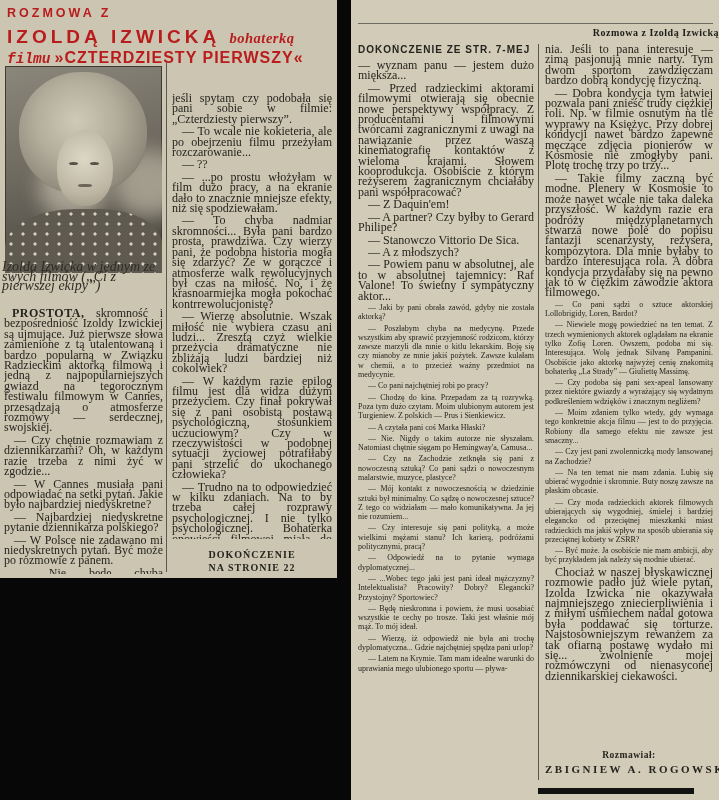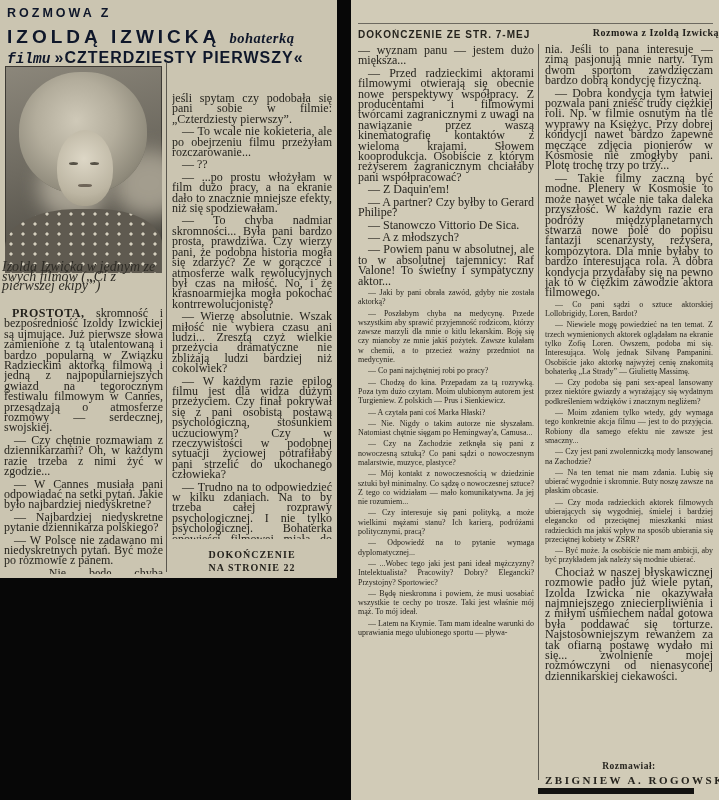--- a/index.html
+++ b/index.html
@@ -3,21 +3,21 @@
 <meta charset="utf-8">
 <style>
   *{margin:0;padding:0;box-sizing:border-box}
   html,body{width:719px;height:800px;overflow:hidden;background:#070707;
     font-family:"Liberation Serif","DejaVu Serif",serif;color:#26241e}
   .paper{position:absolute;overflow:hidden}
   #paper-left{left:0;top:0;width:337px;height:578px;background:#cbc5b1}
   #paper-right{left:351px;top:0;width:368px;height:800px;background:#d1cbb7}
 
   
-  .headline{position:absolute;left:7px;top:6px;width:326px;color:#0f172a}
+  .headline{position:absolute;left:7px;top:6px;width:326px;color:#b91c1c}
   .h1{font-family:"Liberation Sans",sans-serif;font-weight:bold;font-size:12.5px;letter-spacing:3px}
   .h2{margin-top:6px;font-family:"Liberation Sans",sans-serif;font-weight:bold;font-size:19px;letter-spacing:4px;white-space:nowrap}
   .h2 .role{font-family:"Liberation Serif",serif;font-style:italic;font-weight:bold;font-size:14.5px;letter-spacing:.5px}
   .h3{margin-top:1px;white-space:nowrap}
   .h3 .prefix{font-family:Liberation Mono, monospace;font-style:italic;font-weight:bold;font-size:14.5px}
   .h3 .title{font-family:"Liberation Sans",sans-serif;font-weight:bold;font-size:16px;letter-spacing:1px}
 
   
   .photo{position:absolute;left:5px;top:66px;width:157px;height:207px;overflow:hidden;
     background:linear-gradient(165deg,#8c877b 0%,#6e6a60 45%,#45423b 100%);box-shadow:inset 0 0 0 1px #3d3a34}
@@ -39,37 +39,37 @@
   
   .vrule{position:absolute;width:1px;background:#5a574e}
   #rule-left{left:166px;top:62px;height:510px}
   #rule-right{left:187px;top:44px;height:736px}
   #hrule-right{position:absolute;left:7px;top:23px;width:355px;height:1px;background:#6c6960}
 
   .col{position:absolute}
   #col-a{left:4px;top:308px;width:159px;height:266px;overflow:hidden}
   #col-b{left:172px;top:93px;width:160px;height:482px}
   #col-b .flow{height:446px;overflow:hidden}
-  #col-c{left:7px;top:29px;width:176px;height:746px;overflow:hidden}
+  #col-c{left:7px;top:44px;width:176px;height:746px;overflow:hidden}
   #col-d{left:194px;top:44px;width:168px;height:756px}
   #col-d .flow{height:700px;overflow:hidden}
 
   .para{font-size:12px;line-height:10.4px;text-align:justify;text-indent:10px;margin-bottom:2px}
   .small{font-size:8px;line-height:9.3px}
   .noindent{text-indent:0}
   .lead-word{font-weight:bold;letter-spacing:.5px}
 
   .colc-header{font-family:"Liberation Sans",sans-serif;font-weight:bold;font-size:10px;
     letter-spacing:1px;margin-bottom:5px;white-space:nowrap}
   .right-header{position:absolute;left:0;top:27px;width:100%;text-align:right;
     font-weight:bold;font-size:10px;letter-spacing:.5px;color:#1e1d19}
 
   .continuation{margin-top:9px;text-align:center;font-family:Liberation Serif, serif;
     font-weight:bold;font-size:10px;letter-spacing:1px;line-height:13px}
-  .sign{margin-top:17px;text-align:center}
+  .sign{margin-top:6px;text-align:center}
   .sign-label{font-weight:bold;font-size:9.5px;letter-spacing:.5px}
   .sign-name{font-weight:bold;font-size:11px;letter-spacing:2.5px;margin-top:3px;white-space:nowrap}
   #bar-bottom{position:absolute;left:187px;top:788px;width:156px;height:6px;background:#121210}
 </style>
 </head>
 <body>
 
 <div class="paper" id="paper-left">
 
   <div class="headline">
@@ -139,20 +139,21 @@
     <p class="para small">— Co pani najchętniej robi po pracy?</p>
     <p class="para small">— Chodzę do kina. Przepadam za tą rozrywką. Poza tym dużo czytam. Moim ulubionym autorem jest Turgieniew. Z polskich — Prus i Sienkiewicz.</p>
     <p class="para small">— A czytała pani coś Marka Hłaski?</p>
     <p class="para small">— Nie. Nigdy o takim autorze nie słyszałam. Natomiast chętnie sięgam po Hemingway'a, Camusa...</p>
     <p class="para small">— Czy na Zachodzie zetknęła się pani z nowoczesną sztuką? Co pani sądzi o nowoczesnym malarstwie, muzyce, plastyce?</p>
     <p class="para small">— Mój kontakt z nowoczesnością w dziedzinie sztuki był minimalny. Co sądzę o nowoczesnej sztuce? Z tego co widziałam — mało komunikatywna. Ja jej nie rozumiem...</p>
     <p class="para small">— Czy interesuje się pani polityką, a może wielkimi mężami stanu? Ich karierą, podróżami politycznymi, pracą?</p>
     <p class="para small">— Odpowiedź na to pytanie wymaga dyplomatycznej...</p>
     <p class="para small">— ...Wobec tego jaki jest pani ideał mężczyzny? Intelektualista? Pracowity? Dobry? Elegancki? Przystojny? Sportowiec?</p>
     <p class="para small">— Będę nieskromna i powiem, że musi uosabiać wszystkie te cechy po trosze. Taki jest właśnie mój mąż. To mój ideał.</p>
+    <p class="para small">— Wierzę, iż odpowiedź nie była ani trochę dyplomatyczna... Gdzie najchętniej spędza pani urlop?</p>
     <p class="para small">— Latem na Krymie. Tam mam idealne warunki do uprawiania mego ulubionego sportu — pływa-</p>
   </div>
 
   <div class="col" id="col-d">
     <div class="flow">
       <p class="para noindent">nia. Jeśli to pana interesuje — zimą pasjonują mnie narty. Tym dwom sportom zawdzięczam bardzo dobrą kondycję fizyczną.</p>
       <p class="para">— Dobra kondycja tym łatwiej pozwala pani znieść trudy ciężkiej roli. Np. w filmie osnutym na tle wyprawy na Księżyc. Przy dobrej kondycji nawet bardzo zapewne męczące zdjęcia pionierów w Kosmosie nie zmogłyby pani. Plotę trochę trzy po trzy...</p>
       <p class="para">— Takie filmy zaczną być modne. Plenery w Kosmosie to może nawet wcale nie taka daleka przyszłość. W każdym razie era podróży międzyplanetarnych stwarza nowe pole do popisu fantazji scenarzysty, reżysera, kompozytora. Dla mnie byłaby to bardzo interesująca rola. A dobra kondycja przydałaby się na pewno jak to w ciężkim zawodzie aktora filmowego.</p>
       <p class="para small">— Co pani sądzi o sztuce aktorskiej Lollobrigidy, Loren, Bardot?</p>
       <p class="para small">— Niewiele mogę powiedzieć na ten temat. Z trzech wymienionych aktorek oglądałam na ekranie tylko Zofię Loren. Owszem, podoba mi się. Interesująca. Wolę jednak Silvanę Pampanini. Osobiście jako aktorkę najwyżej cenię znakomitą bohaterkę „La Strady” — Giuliettę Massimę.</p>

